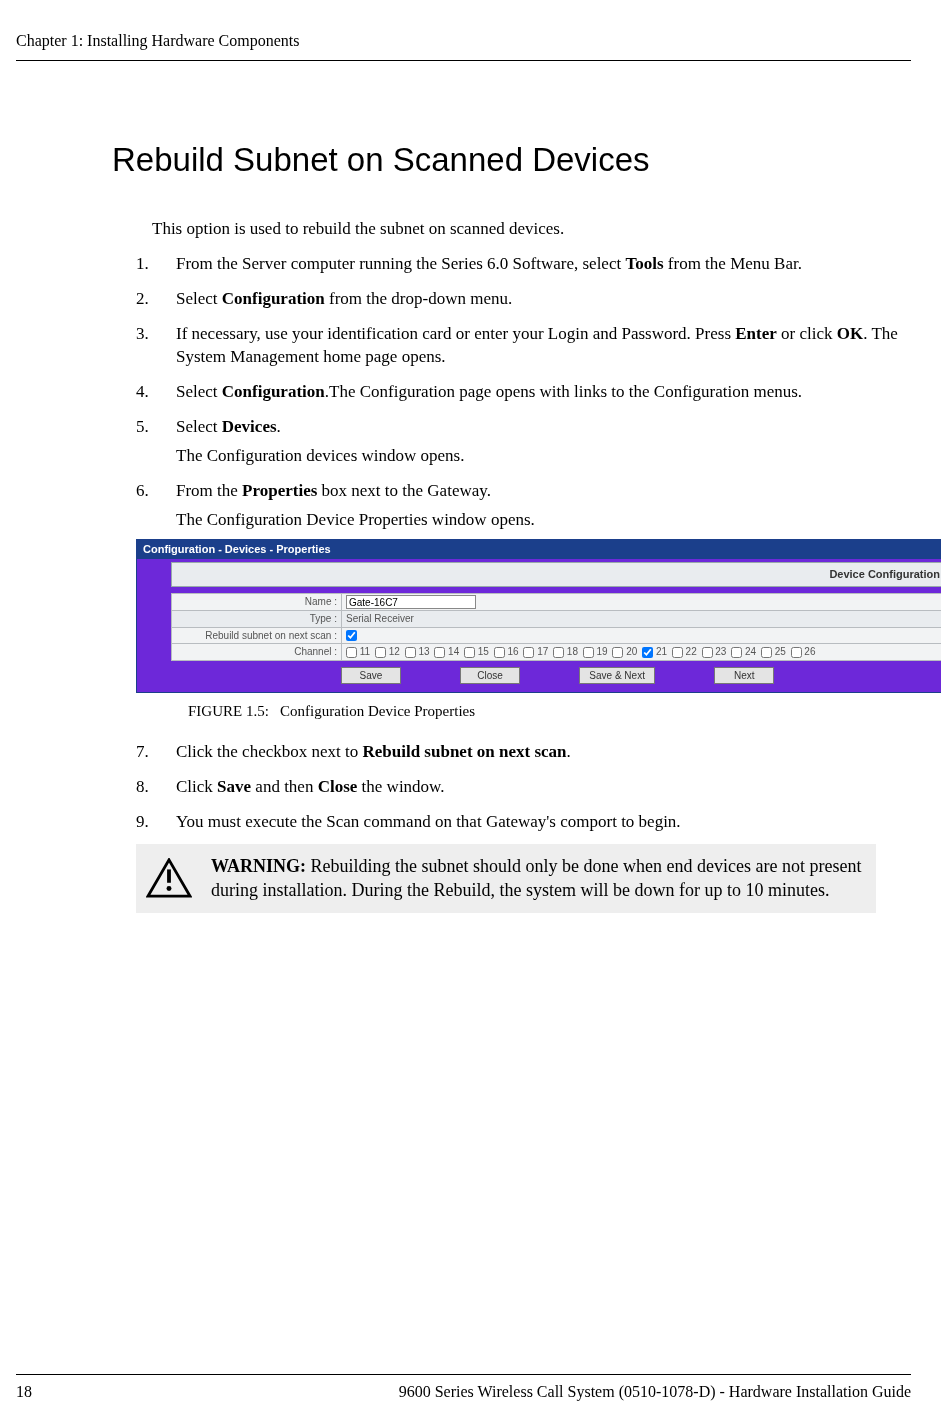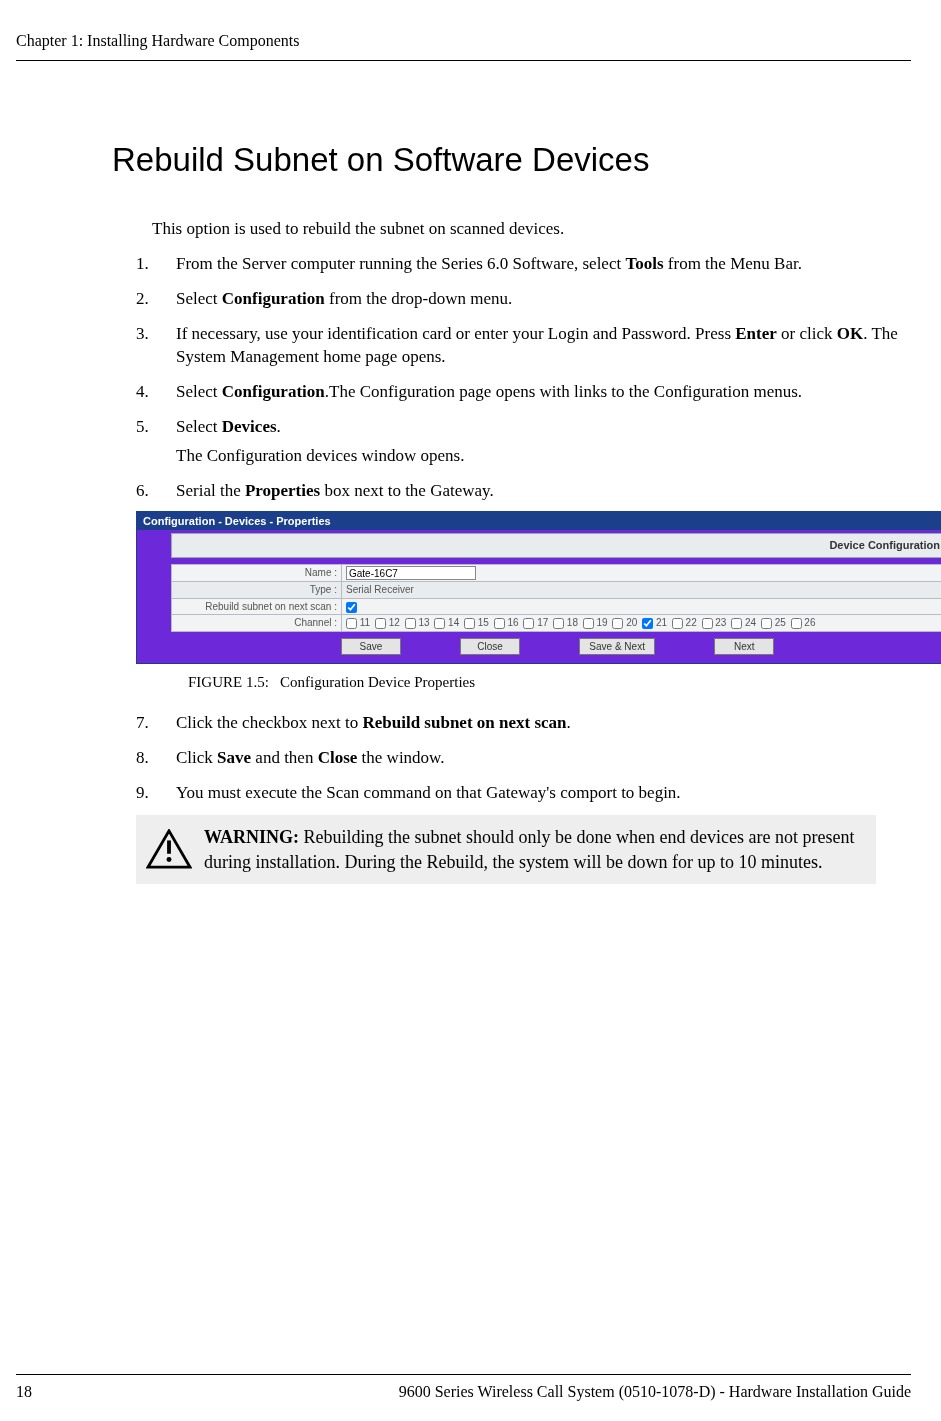--- a/index.html
+++ b/index.html
@@ -151,21 +151,21 @@
     margin: 8px 0 20px 12px;
   }
 
   .warning-box {
     background: #eee;
     padding: 10px 14px 10px 10px;
     margin: 10px 0 0 -40px;
     width: 740px;
     display: flex;
     align-items: flex-start;
-    gap: 12px;
+    gap: 19px;
   }
   .warn-icon {
     flex: 0 0 46px;
     height: 40px;
     margin-top: 4px;
   }
   .warn-text {
     font-size: 18px;
     line-height: 1.35;
   }
@@ -187,21 +187,21 @@
     font-size: 16px;
   }
 </style>
 </head>
 <body>
 
 <div class="running-head">Chapter 1: Installing Hardware Components</div>
 <hr class="head-rule">
 
 <div class="content">
-  <h1 class="section-title">Rebuild Subnet on Software Devices</h1>
+  <h1 class="section-title">Rebuild Subnet on Scanned Devices</h1>
 
   <p class="intro">This option is used to rebuild the subnet on scanned devices.</p>
 
   <ol class="steps">
 
     <li>
       <span class="num">1.</span>
       <span>From the Server computer running the Series 6.0 Software, select </span><span class="bold">Tools</span><span> from the Menu Bar.</span>
     </li>
 
@@ -221,21 +221,22 @@
     </li>
 
     <li>
       <span class="num">5.</span>
       <span>Select </span><span class="bold">Devices</span><span>.</span>
       <p class="sub">The Configuration devices window opens.</p>
     </li>
 
     <li>
       <span class="num">6.</span>
-      <span>Serial the </span><span class="bold">Properties</span><span> box next to the Gateway.</span>
+      <span>From the </span><span class="bold">Properties</span><span> box next to the Gateway.</span>
+      <p class="sub">The Configuration Device Properties window opens.</p>
 
       
       <div class="dialog">
         <div class="dialog-title">Configuration - Devices - Properties</div>
         <div class="dialog-inner">
           <div class="dialog-subtitle">Device Configuration</div>
           <table class="config-table">
             <tbody>
                 <tr>
               <td class="label">Name :</td>

